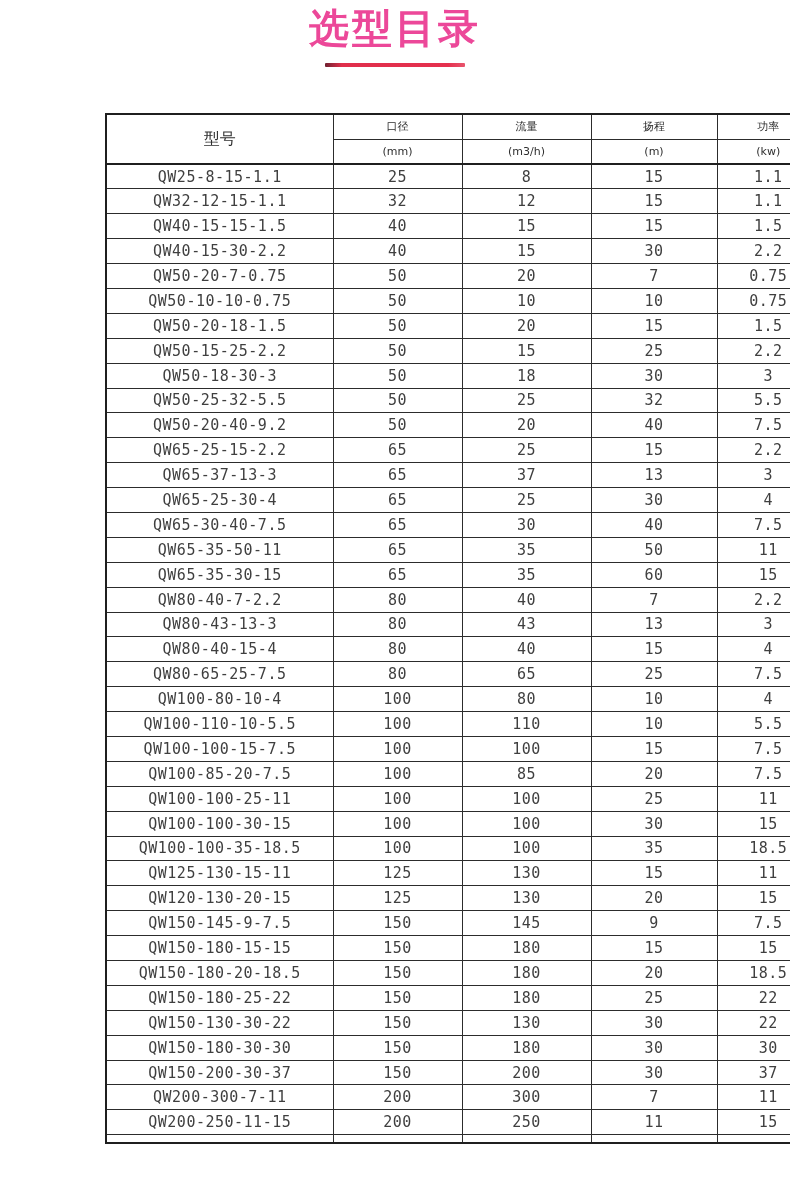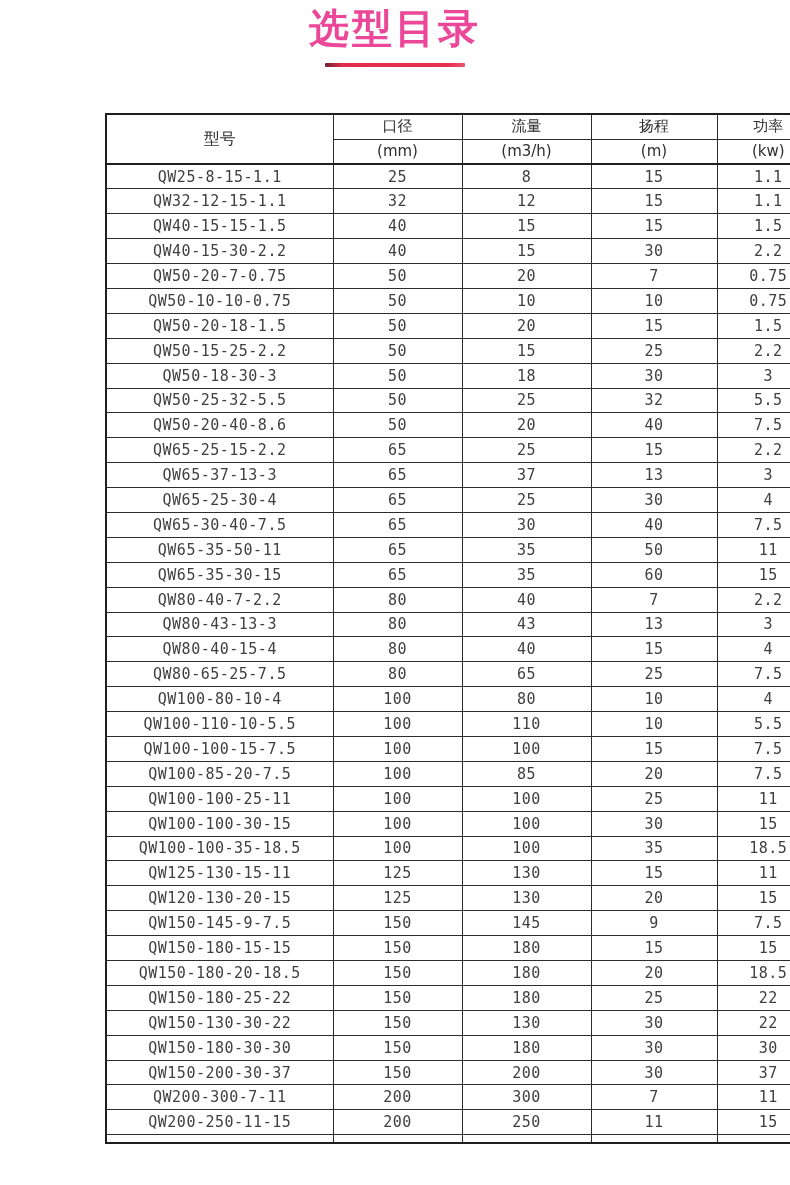--- a/index.html
+++ b/index.html
@@ -47,21 +47,21 @@
     border: 1px solid #2c2c2c;
     padding: 0;
     text-align: center;
     vertical-align: middle;
     white-space: nowrap;
     overflow: hidden;
   }
   thead th {
     height: 25px;
     font-weight: normal;
-    font-size: 15px;
+    font-size: 11px;
     color: #2e2e2e;
     font-family: "DejaVu Sans", "Liberation Sans", sans-serif;
   }
   thead { border-bottom: 2px solid #1f1f1f; }
   th.model-head { font-size: 16px; }
   tbody td {
     height: 24.9px;
     font-size: 15px;
     color: #3f3f3f;
     letter-spacing: 0.5px;
@@ -165,21 +165,21 @@
           <td>3</td>
         </tr>
         <tr>
           <td>QW50-25-32-5.5</td>
           <td>50</td>
           <td>25</td>
           <td>32</td>
           <td>5.5</td>
         </tr>
         <tr>
-          <td>QW50-20-40-8.6</td>
+          <td>QW50-20-40-9.2</td>
           <td>50</td>
           <td>20</td>
           <td>40</td>
           <td>7.5</td>
         </tr>
         <tr>
           <td>QW65-25-15-2.2</td>
           <td>65</td>
           <td>25</td>
           <td>15</td>

